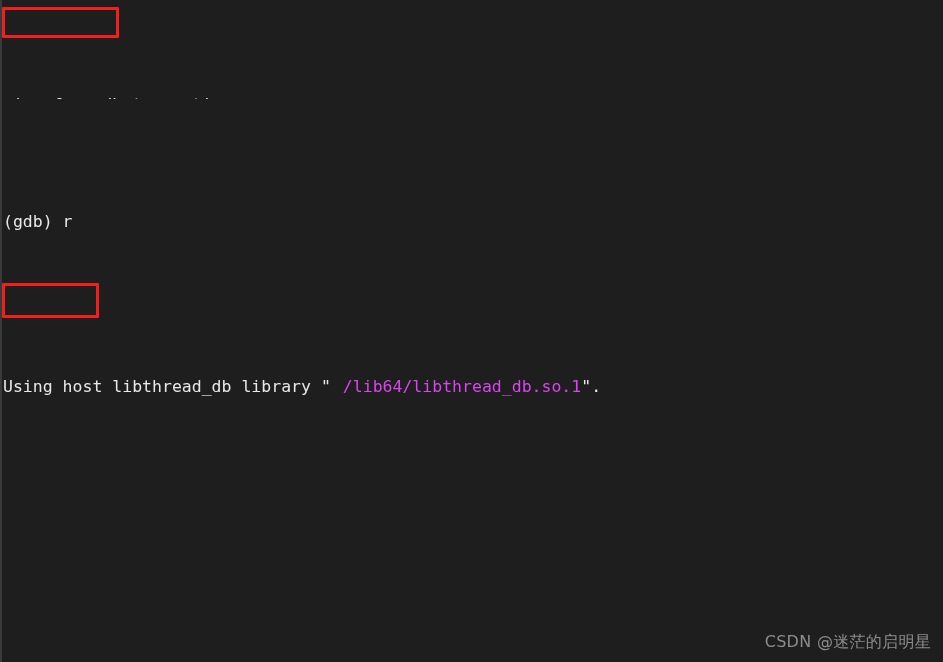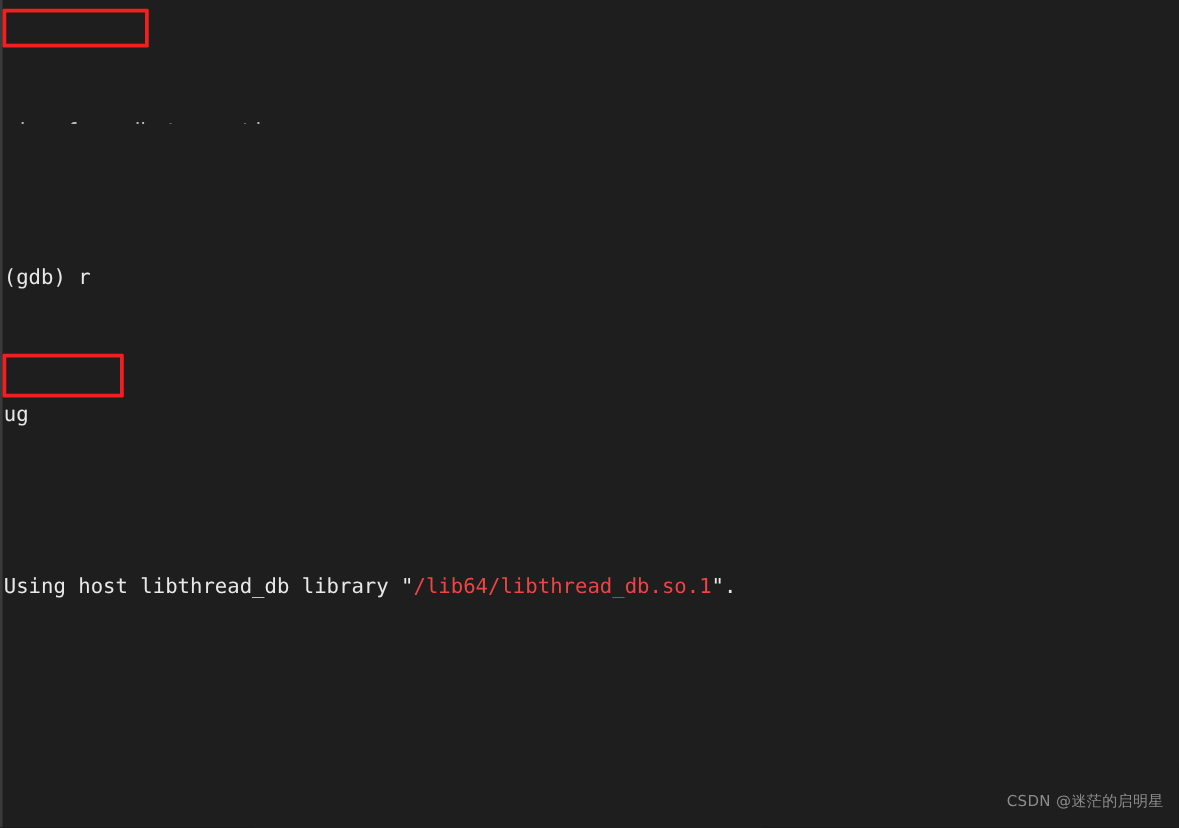--- a/index.html
+++ b/index.html
@@ -42,59 +42,58 @@
     height: 8px;
     overflow: hidden;
     line-height: 27.4px;
     position: relative;
     top: -19px;
     margin-bottom: -19px;
   }
 
   
   .fg-default { color: #e8e8e8; }
-  .fg-green   { color: #ef4444; }
+  .fg-green   { color: #d946ef; margin-left: 12px; }
 
   
   .hl-box {
     position: absolute;
     border: 3px solid #f1201f;
     box-sizing: border-box;
     pointer-events: none;
     border-radius: 1px;
   }
 
   
   #watermark {
     position: absolute;
     right: 12px;
     bottom: 7px;
     color: #8c8c8c;
     font-family: "DejaVu Sans", "Liberation Sans", sans-serif;
-    font-size: 12px;
+    font-size: 16px;
     letter-spacing: .3px;
     white-space: pre;
   }
 </style>
 </head>
 <body>
 
 <div id="terminal">
 
   <div id="left-border"></div>
 
   <div id="screen">
 
     
     <div class="row clipped"><span class="fg-default">ping for gdb to continue...</span></div>
 
     
     <div class="row"><span class="fg-default">(gdb) </span><span class="fg-default">r</span></div>
 
-    <div class="row"><span class="fg-default">ug</span></div>
 
 
     <div class="row"><span class="fg-default">Using host libthread_db library "</span><span class="fg-green">/lib64/libthread_db.so.1</span><span class="fg-default">".</span></div>
 
     
 
     
 
     
 

